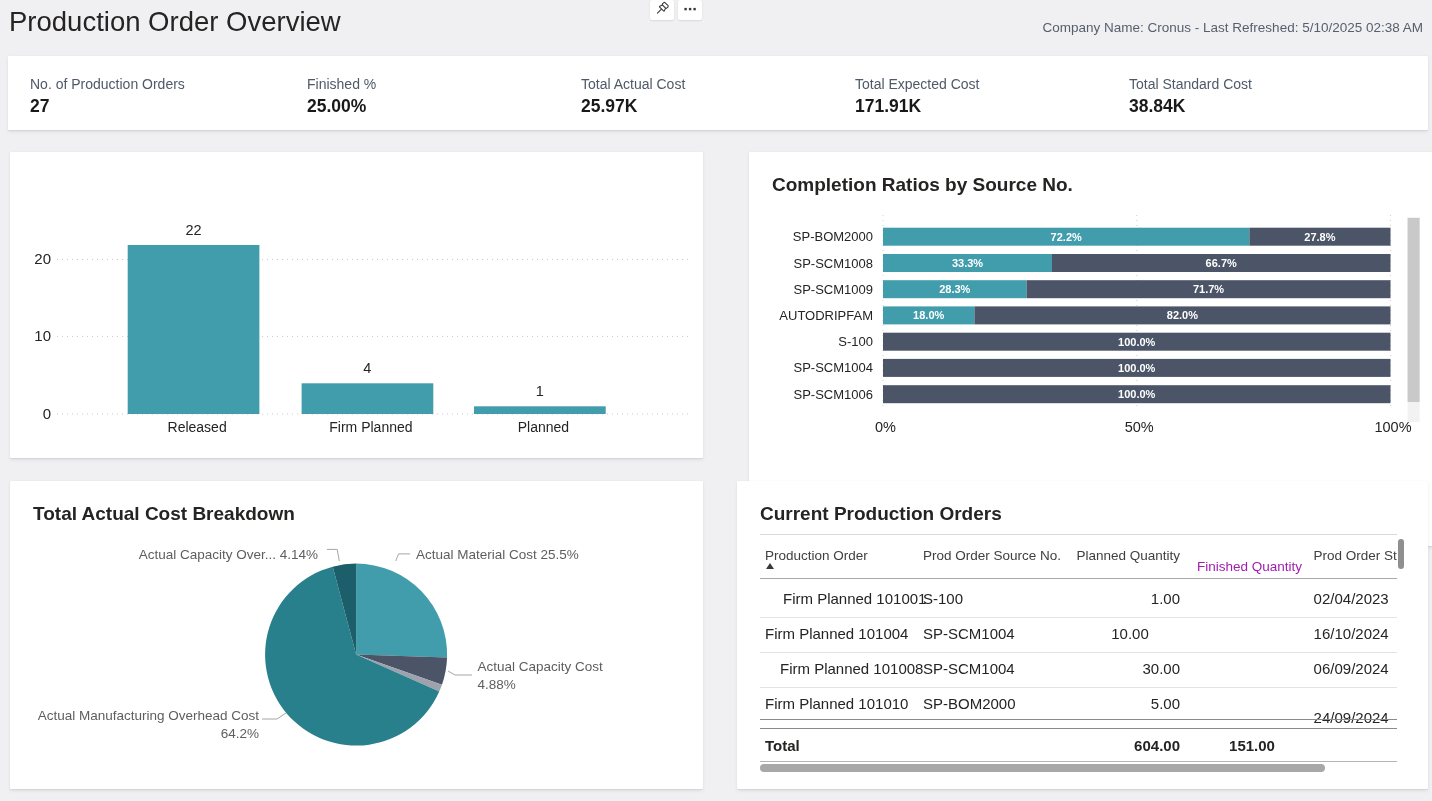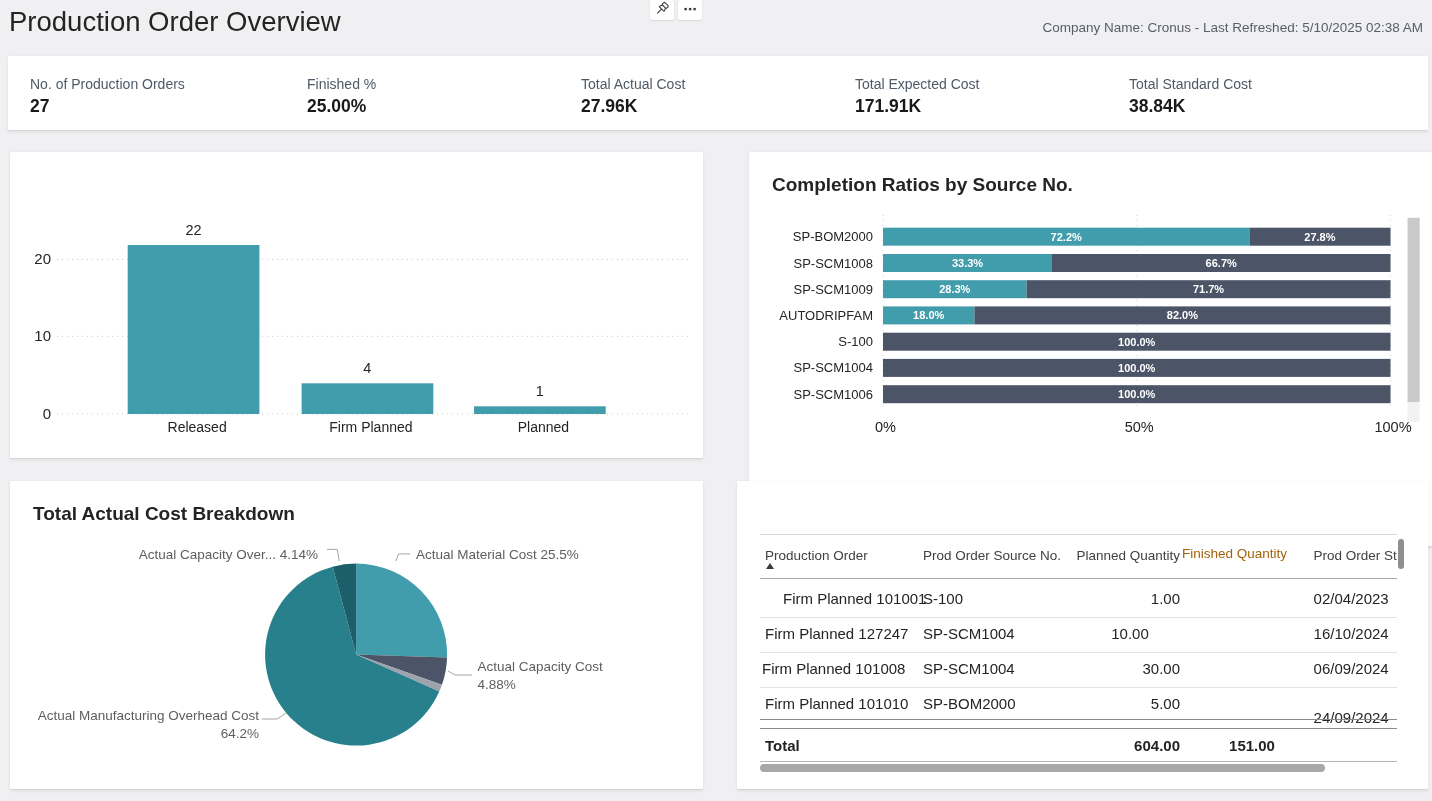--- a/index.html
+++ b/index.html
@@ -35,21 +35,21 @@
       <rect x="15.4" y="7.9" width="2.4" height="2.4" fill="#3b3b3b"></rect>
     </svg>
   </div>
 
   <div class="card" id="kpi" style="left:8px; top:56px; width:1420px; height:74px;">
     <div class="kpilabel" style="left:22px;">No. of Production Orders</div>
     <div class="kpival" style="left:22px;">27</div>
     <div class="kpilabel" style="left:299px;">Finished %</div>
     <div class="kpival" style="left:299px;">25.00%</div>
     <div class="kpilabel" style="left:573px;">Total Actual Cost</div>
-    <div class="kpival" style="left:573px;">27.96K</div>
+    <div class="kpival" style="left:573px;">25.97K</div>
     <div class="kpilabel" style="left:847px;">Total Expected Cost</div>
     <div class="kpival" style="left:847px;">171.91K</div>
     <div class="kpilabel" style="left:1121px;">Total Standard Cost</div>
     <div class="kpival" style="left:1121px;">38.84K</div>
   </div>
 
   <div class="card" style="left:10px; top:152px; width:693px; height:306px;">
     <svg width="693" height="306" viewBox="0 0 693 306" style="position:absolute;left:0;top:0;">
       <g stroke="#c9c9c9" stroke-width="1" stroke-dasharray="1 4">
         <line x1="47" y1="107.4" x2="682" y2="107.4"></line>
@@ -154,44 +154,45 @@
         <text x="406" y="77.9">Actual Material Cost 25.5%</text>
         <text x="467.5" y="190">Actual Capacity Cost</text>
         <text x="467.5" y="208">4.88%</text>
         <text x="249" y="239" text-anchor="end">Actual Manufacturing Overhead Cost</text>
         <text x="249" y="256.5" text-anchor="end">64.2%</text>
       </g>
     </svg>
   </div>
 
   <div class="card" style="left:737px; top:481px; width:691px; height:308px;">
+    <div class="ctitle">Current Production Orders</div>
     <div style="position:absolute; left:23px; top:53px; width:637px; height:240px; overflow:hidden;">
 
       <div style="position:absolute; left:0; top:0; width:637px; height:1px; background:#d9d9d9;"></div>
       <div style="position:absolute; left:5px; top:13.5px; font-size:13.5px; color:#404040; white-space:nowrap;">Production Order</div>
       <div style="position:absolute; left:163px; top:13.5px; font-size:13.5px; color:#404040; white-space:nowrap;">Prod Order Source No.</div>
       <div style="position:absolute; left:290px; top:13.5px; width:130px; text-align:right; font-size:13.5px; color:#404040; white-space:nowrap;">Planned Quantity</div>
-      <div style="position:absolute; left:422px; top:12px; width:120px; font-size:13.5px; color:#a16207; white-space:nowrap;">Finished Quantity</div>
+      <div style="position:absolute; left:422px; top:25px; width:120px; text-align:right; font-size:13.5px; color:#a21caf; white-space:nowrap;">Finished Quantity</div>
       <div style="position:absolute; left:553.6px; top:13.5px; font-size:13.5px; color:#404040; white-space:nowrap;">Prod Order Start</div>
       <div style="position:absolute; left:6px; top:29px; width:0; height:0; border-left:4.5px solid transparent; border-right:4.5px solid transparent; border-bottom:6px solid #3a3a3a;"></div>
       <div style="position:absolute; left:0; top:43.5px; width:637px; height:1.5px; background:#a9a9a9;"></div>
     </div>
 
     <div style="position:absolute; left:23px; top:96px; width:637px; height:200px; overflow:hidden; font-size:15px; color:#252423;">
       <div style="position:absolute; left:23px; top:13px;">Firm Planned 101001</div>
       <div style="position:absolute; left:163px; top:13px;">S-100</div>
       <div style="position:absolute; left:320px; top:13px; width:100px; text-align:right;">1.00</div>
       <div style="position:absolute; left:553.6px; top:13px;">02/04/2023</div>
       <div style="position:absolute; left:0; top:39.5px; width:637px; height:1px; background:#e3e3e3;"></div>
-      <div style="position:absolute; left:5px; top:48px;">Firm Planned 127247</div>
+      <div style="position:absolute; left:5px; top:48px;">Firm Planned 101004</div>
       <div style="position:absolute; left:163px; top:48px;">SP-SCM1004</div>
       <div style="position:absolute; left:320px; top:48px; width:100px; text-align:center;">10.00</div>
       <div style="position:absolute; left:553.6px; top:48px;">16/10/2024</div>
       <div style="position:absolute; left:0; top:74.5px; width:637px; height:1px; background:#e3e3e3;"></div>
-      <div style="position:absolute; left:2px; top:83px;">Firm Planned 101008</div>
+      <div style="position:absolute; left:20px; top:83px;">Firm Planned 101008</div>
       <div style="position:absolute; left:163px; top:83px;">SP-SCM1004</div>
       <div style="position:absolute; left:320px; top:83px; width:100px; text-align:right;">30.00</div>
       <div style="position:absolute; left:553.6px; top:83px;">06/09/2024</div>
       <div style="position:absolute; left:0; top:109.5px; width:637px; height:1px; background:#e3e3e3;"></div>
       <div style="position:absolute; left:5px; top:118px;">Firm Planned 101010</div>
       <div style="position:absolute; left:163px; top:118px;">SP-BOM2000</div>
       <div style="position:absolute; left:320px; top:118px; width:100px; text-align:right;">5.00</div>
       <div style="position:absolute; left:553.6px; top:132px;">24/09/2024</div>
       <div style="position:absolute; left:0; top:142.4px; width:637px; height:1px; background:#8a8a8a;"></div>
       <div style="position:absolute; left:0; top:150.7px; width:637px; height:1px; background:#8a8a8a;"></div>

